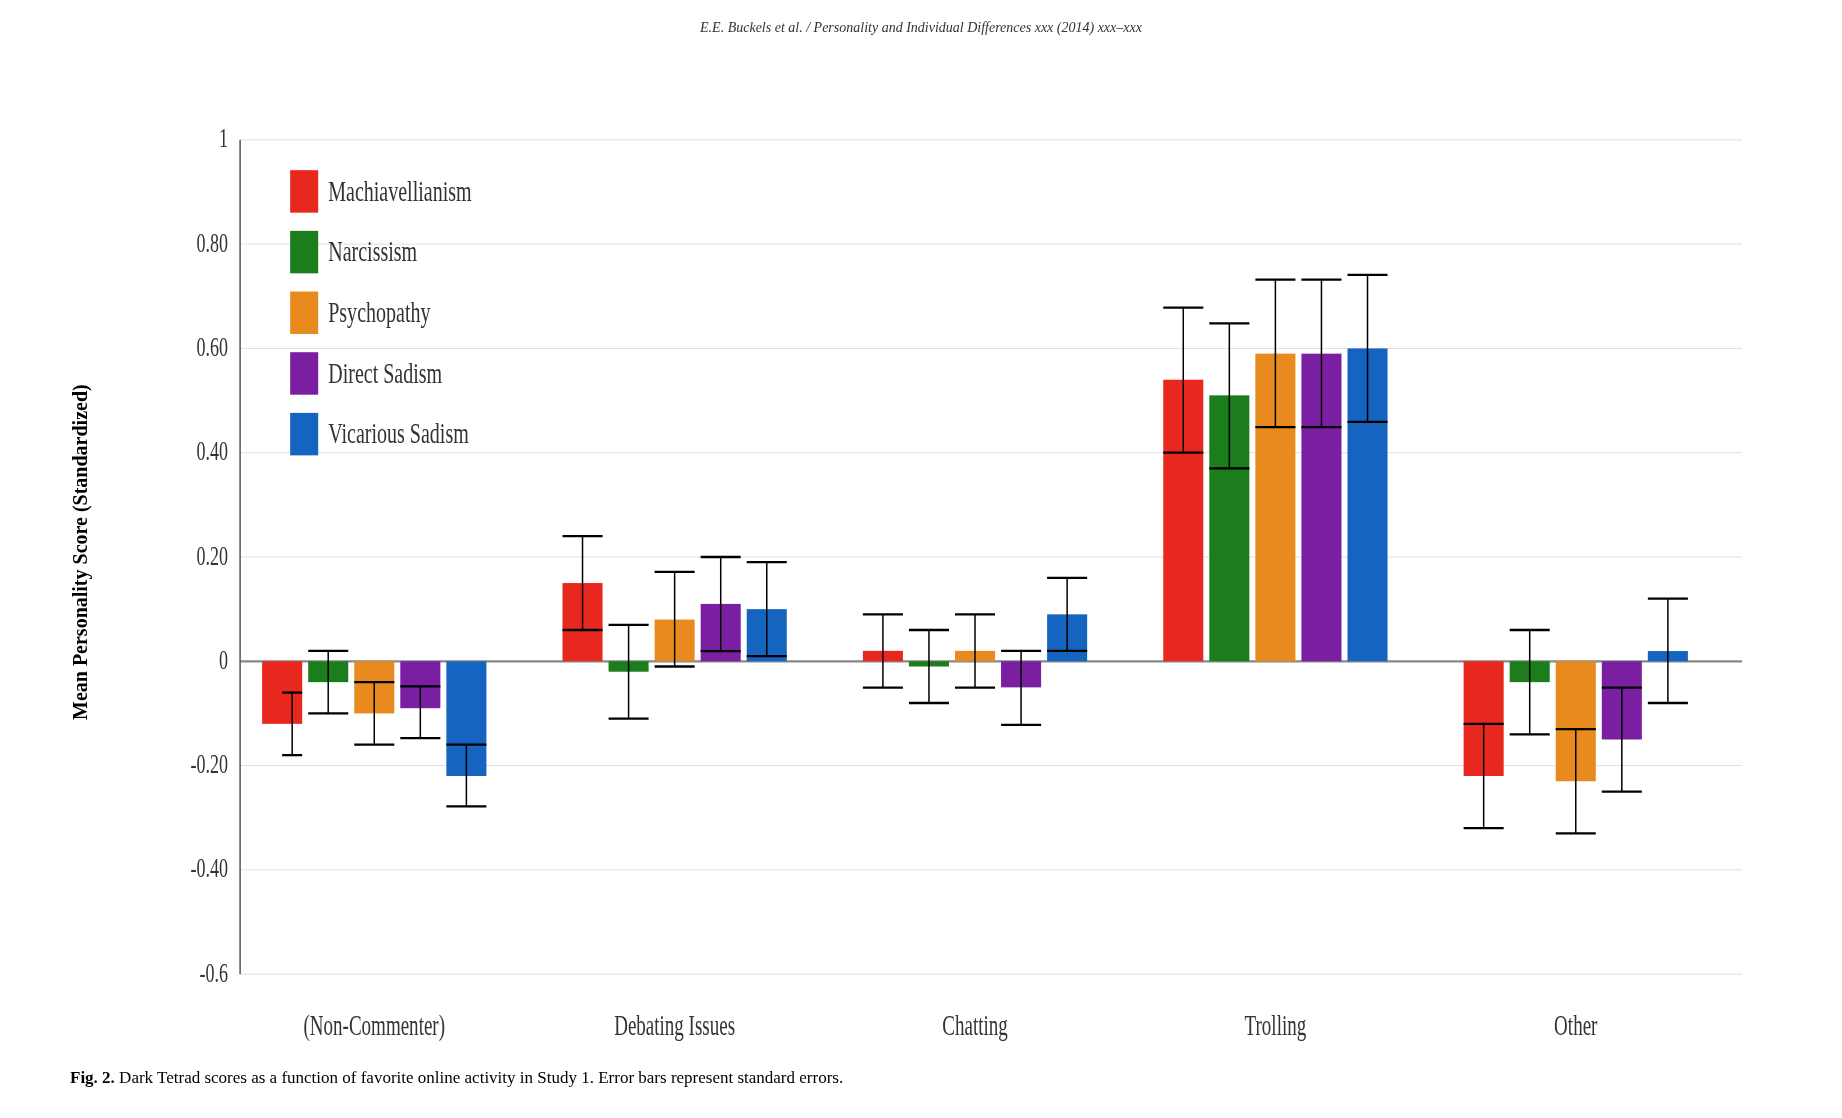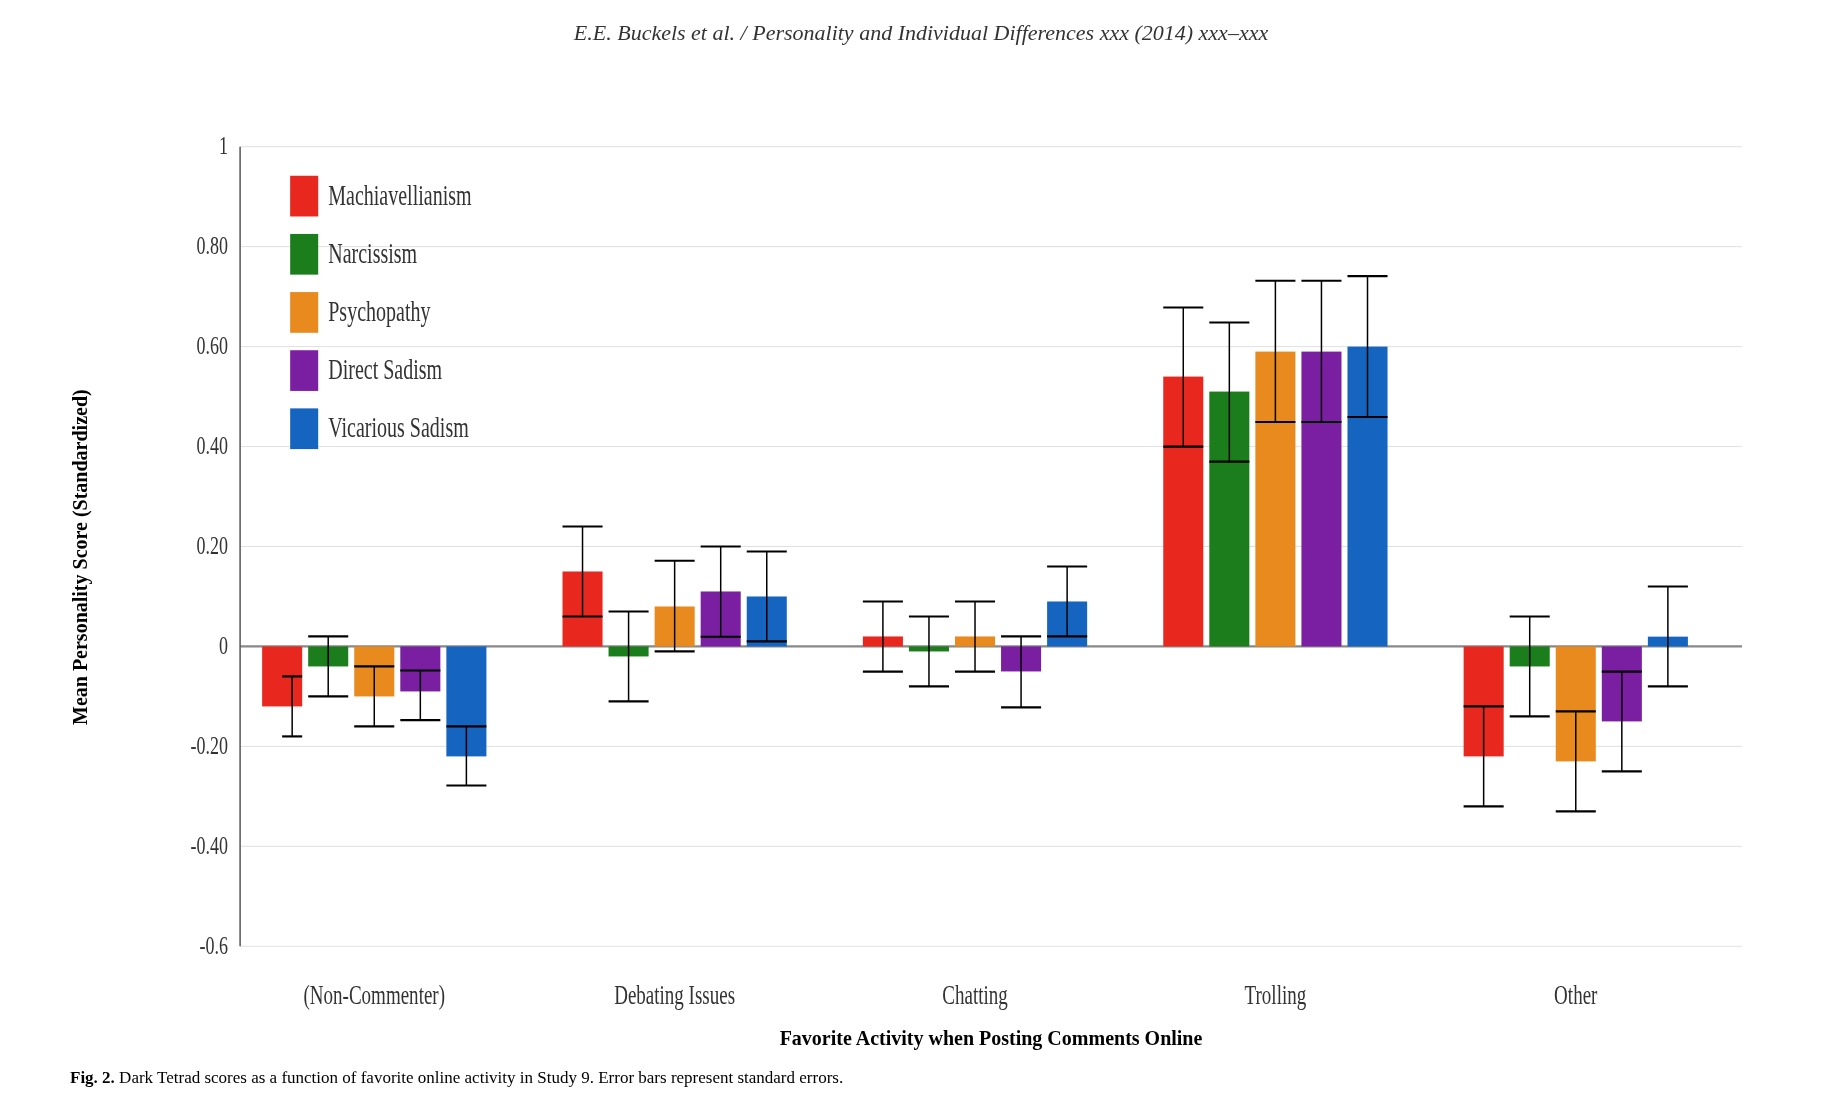--- a/index.html
+++ b/index.html
@@ -8,21 +8,21 @@
       font-family: 'Times New Roman', Times, serif;
       width: 1842px;
       height: 1118px;
       display: flex;
       flex-direction: column;
       align-items: center;
       padding: 20px 60px 30px 60px;
     }
     .header-citation {
       font-style: italic;
-      font-size: 22px;
+      font-size: 14px;
       color: #333;
       margin-bottom: 18px;
       text-align: center;
     }
     .chart-container {
       width: 100%;
       flex: 1;
       position: relative;
       display: flex;
       flex-direction: column;
@@ -284,21 +284,20 @@
           <text x="168" y="170" font-size="20" font-family="Times New Roman" fill="#333">Psychopathy</text>
 
           <rect x="130" y="190" width="28" height="28" fill="#7b1fa2"></rect>
           <text x="168" y="210" font-size="20" font-family="Times New Roman" fill="#333">Direct Sadism</text>
 
           <rect x="130" y="230" width="28" height="28" fill="#1565c0"></rect>
           <text x="168" y="250" font-size="20" font-family="Times New Roman" fill="#333">Vicarious Sadism</text>
 
         </svg>
       </div>
-      <div class="x-axis-label">Favorite Activity when Posting Comments Online</div>
     </div>
   </div>
 </div>
 
 <div class="figure-caption">
   <span class="fig-label">Fig. 2.</span>
-  <span>Dark Tetrad scores as a function of favorite online activity in Study 9. Error bars represent standard errors.</span>
+  <span>Dark Tetrad scores as a function of favorite online activity in Study 1. Error bars represent standard errors.</span>
 </div>
 
 </body></html>

